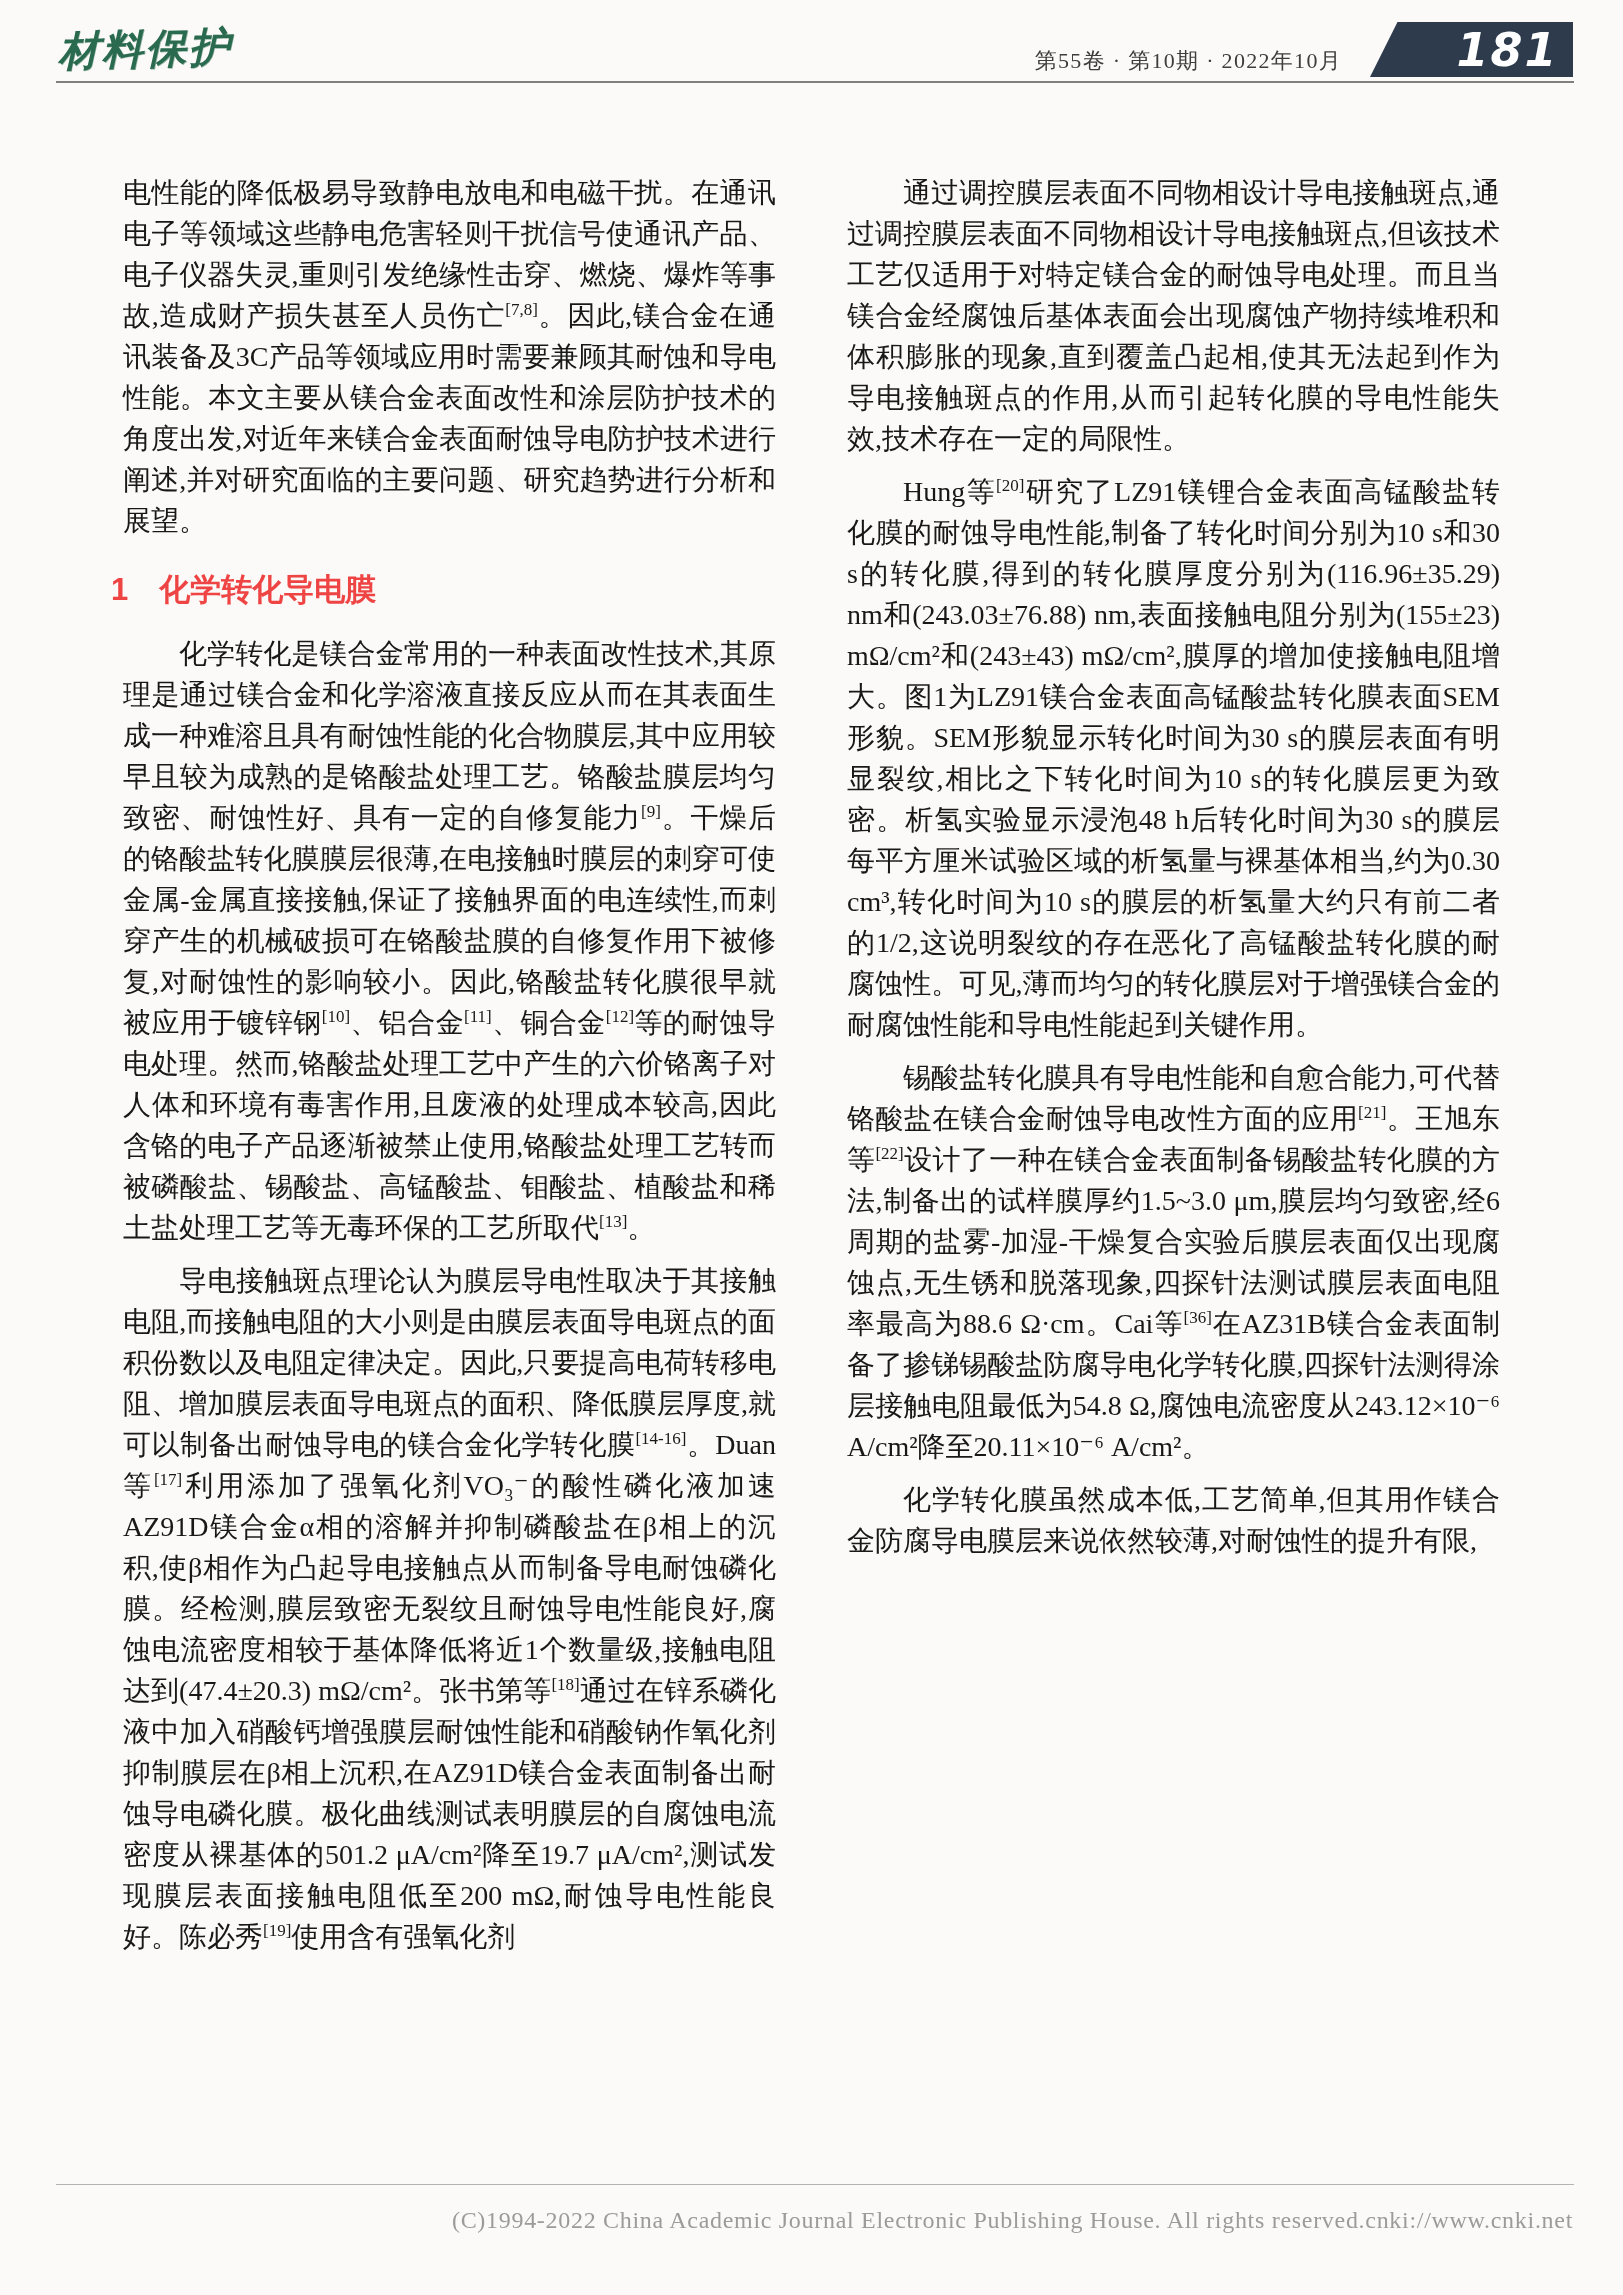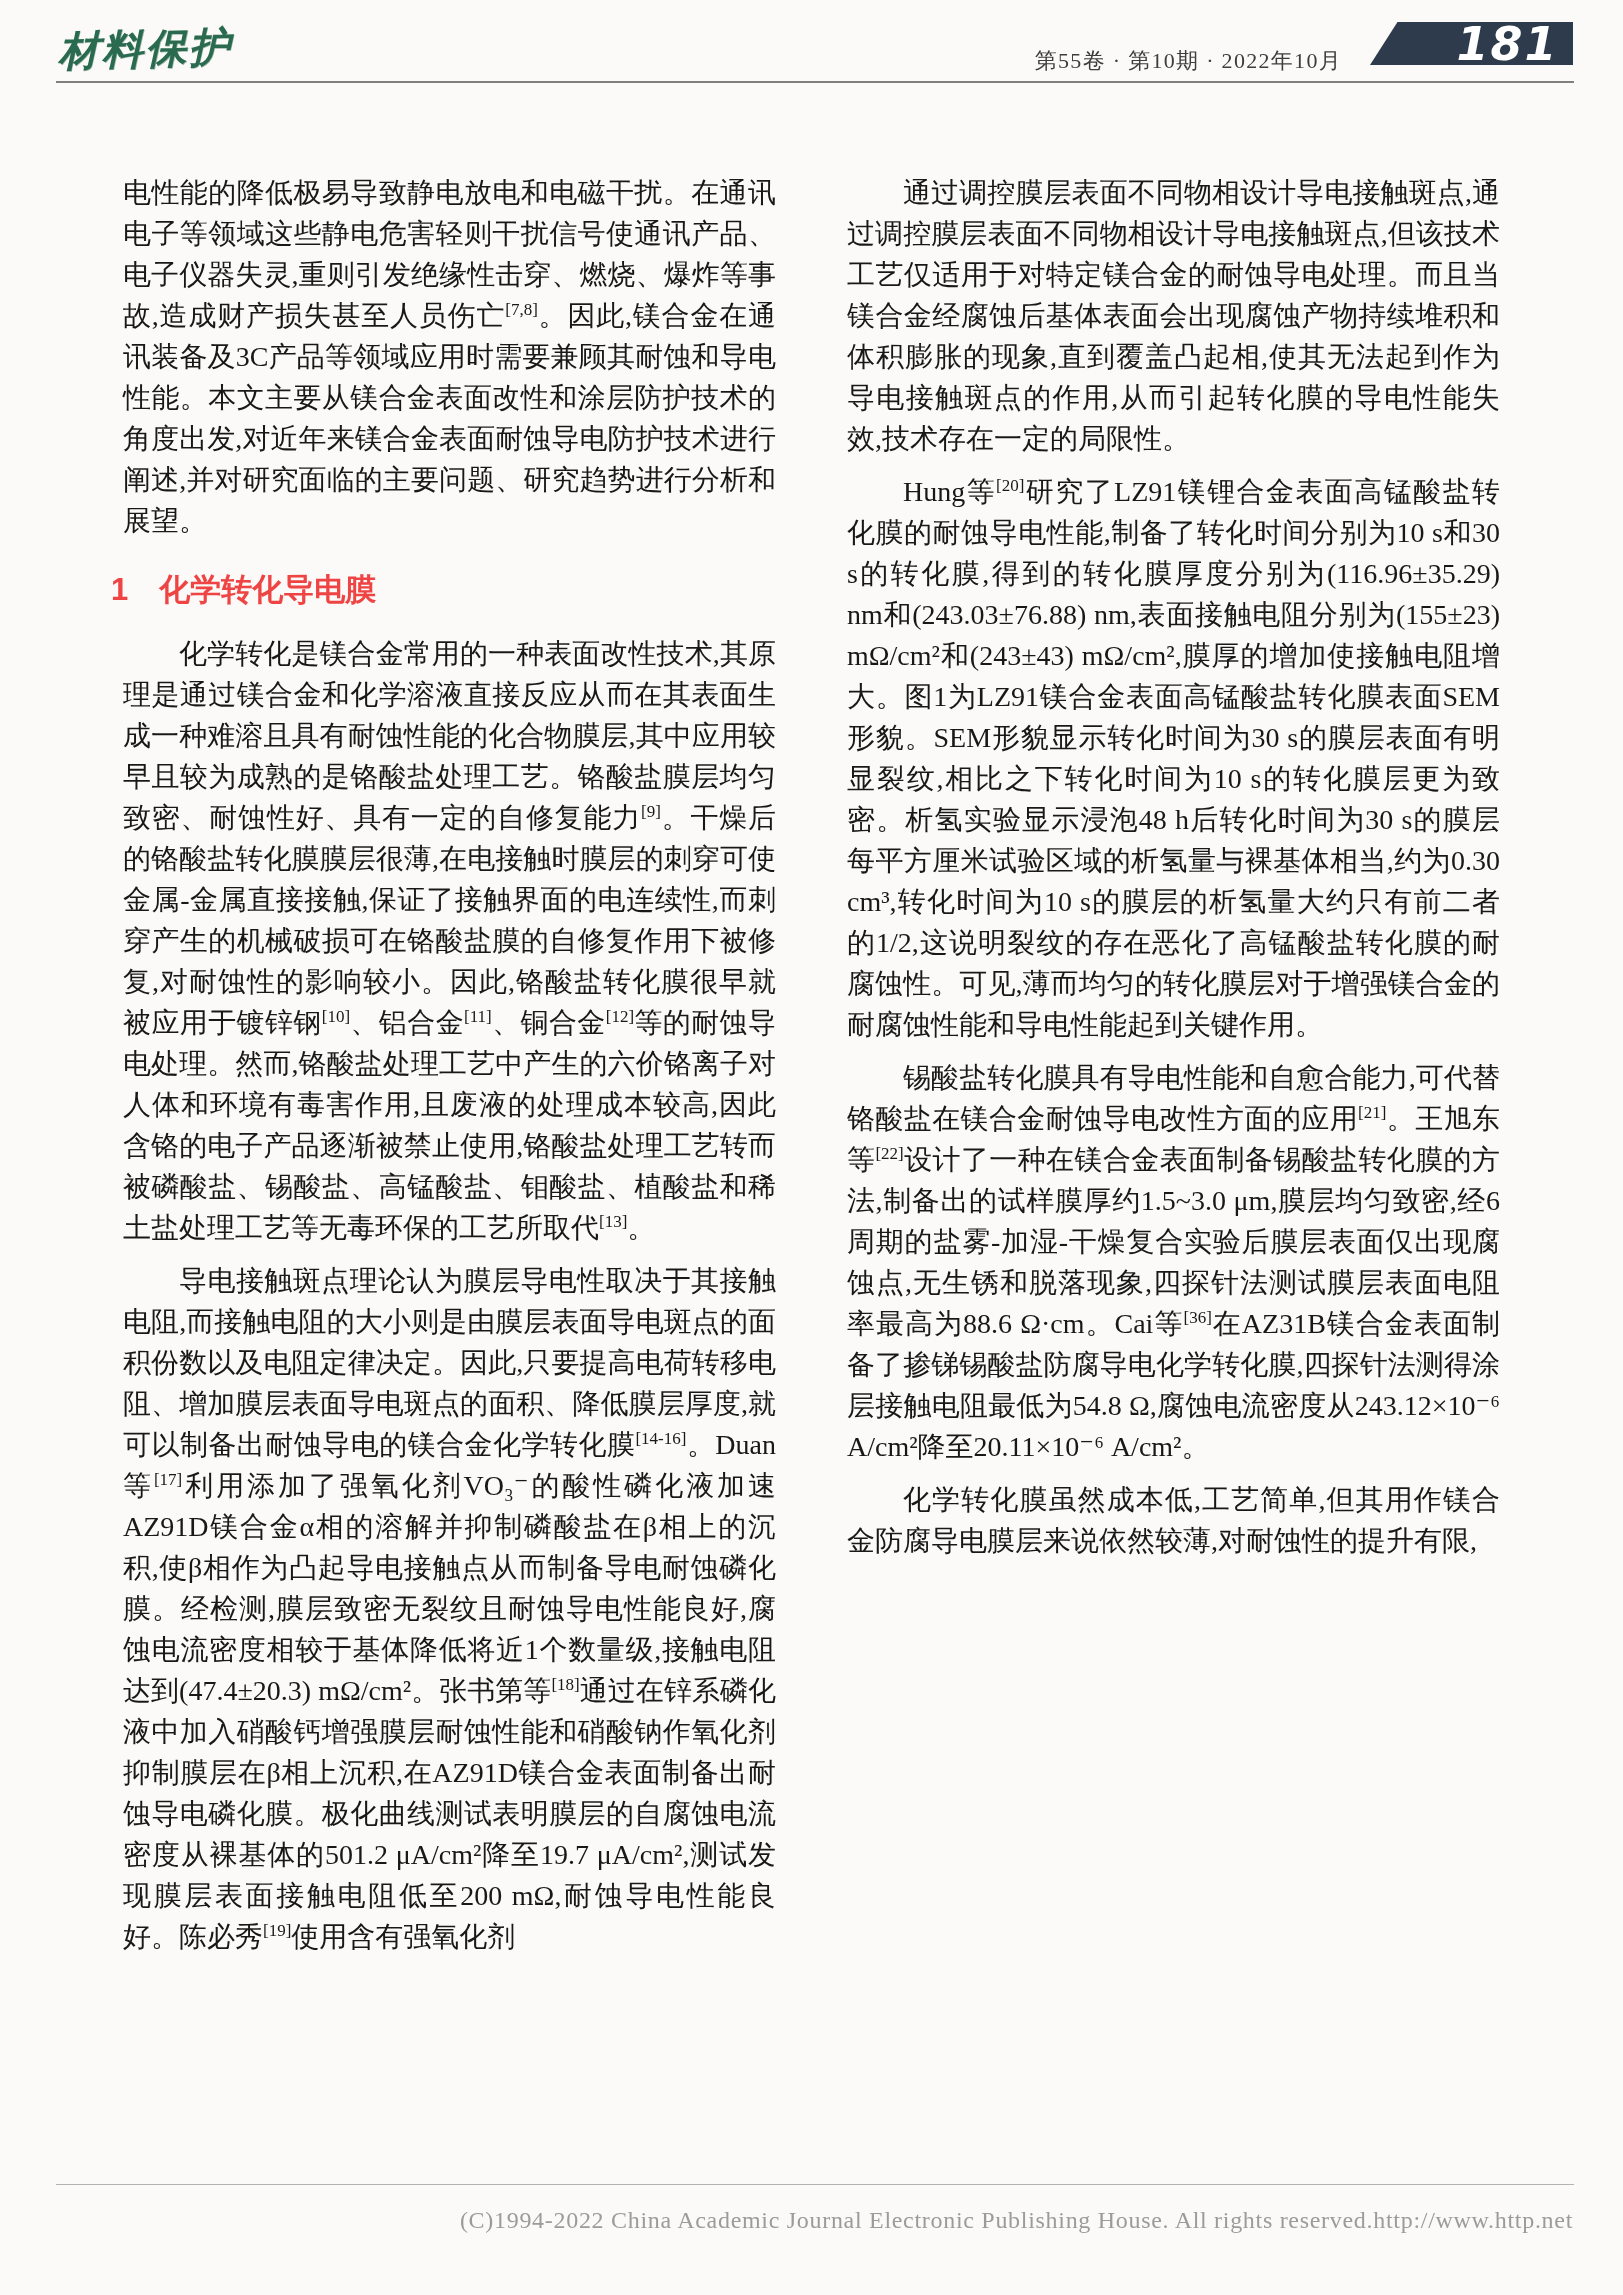--- a/index.html
+++ b/index.html
@@ -27,21 +27,21 @@
     white-space:nowrap;
   }
   .issue-info {
     position:absolute; top:46px; right:281px;
     font-size:22px; color:#3d3d3d; letter-spacing:1.3px;
     white-space:nowrap;
     text-align:right;
   }
   .page-badge {
     position:absolute; top:22px; right:50px;
-    width:203px; height:43px;
+    width:203px; height:55px;
     background:var(--badge-bg,#2d3b4c);
     clip-path:polygon(27.5px 0, 100% 0, 100% 100%, 0 100%);
     display:flex; align-items:center; justify-content:flex-end;
     padding-right:14.4px;
   }
   .page-badge .num {
     color:#ffffff; font-size:46px; font-weight:bold; font-style:italic;
     font-family:"DejaVu Sans","Liberation Sans",sans-serif;
     letter-spacing:2px; line-height:1;
   }
@@ -111,18 +111,18 @@
         <p class="para indent">Hung等<sup>[20]</sup>研究了LZ91镁锂合金表面高锰酸盐转化膜的耐蚀导电性能,制备了转化时间分别为10 s和30 s的转化膜,得到的转化膜厚度分别为(116.96±35.29) nm和(243.03±76.88) nm,表面接触电阻分别为(155±23) mΩ/cm²和(243±43) mΩ/cm²,膜厚的增加使接触电阻增大。图1为LZ91镁合金表面高锰酸盐转化膜表面SEM形貌。SEM形貌显示转化时间为30 s的膜层表面有明显裂纹,相比之下转化时间为10 s的转化膜层更为致密。析氢实验显示浸泡48 h后转化时间为30 s的膜层每平方厘米试验区域的析氢量与裸基体相当,约为0.30 cm³,转化时间为10 s的膜层的析氢量大约只有前二者的1/2,这说明裂纹的存在恶化了高锰酸盐转化膜的耐腐蚀性。可见,薄而均匀的转化膜层对于增强镁合金的耐腐蚀性能和导电性能起到关键作用。</p>
         <p class="para indent">锡酸盐转化膜具有导电性能和自愈合能力,可代替铬酸盐在镁合金耐蚀导电改性方面的应用<sup>[21]</sup>。王旭东等<sup>[22]</sup>设计了一种在镁合金表面制备锡酸盐转化膜的方法,制备出的试样膜厚约1.5~3.0 μm,膜层均匀致密,经6周期的盐雾-加湿-干燥复合实验后膜层表面仅出现腐蚀点,无生锈和脱落现象,四探针法测试膜层表面电阻率最高为88.6 Ω·cm。Cai等<sup>[36]</sup>在AZ31B镁合金表面制备了掺锑锡酸盐防腐导电化学转化膜,四探针法测得涂层接触电阻最低为54.8 Ω,腐蚀电流密度从243.12×10⁻⁶ A/cm²降至20.11×10⁻⁶ A/cm²。</p>
         <p class="para indent">化学转化膜虽然成本低,工艺简单,但其用作镁合金防腐导电膜层来说依然较薄,对耐蚀性的提升有限,</p>
       </section>
   </main>
 
   <footer>
     <div class="footer-rule"></div>
     <div class="footer">
       <span>(C)1994-2022 China Academic Journal Electronic Publishing House. All rights reserved.</span>
-      <a href="#">http://www.http.net</a>
+      <a href="#">cnki://www.cnki.net</a>
     </div>
   </footer>
 
 </div>
 
 
 </body></html>

